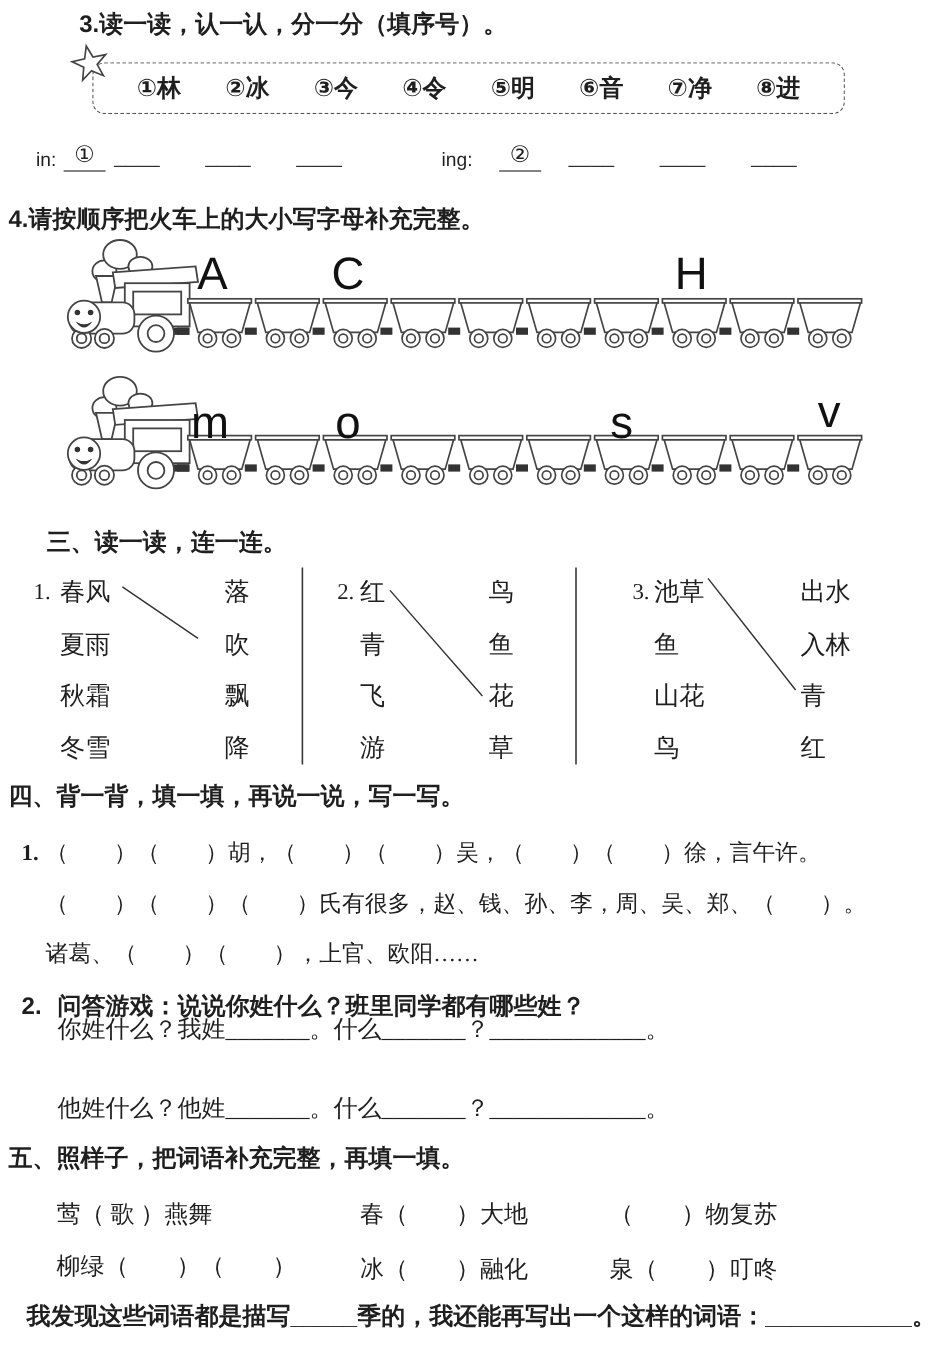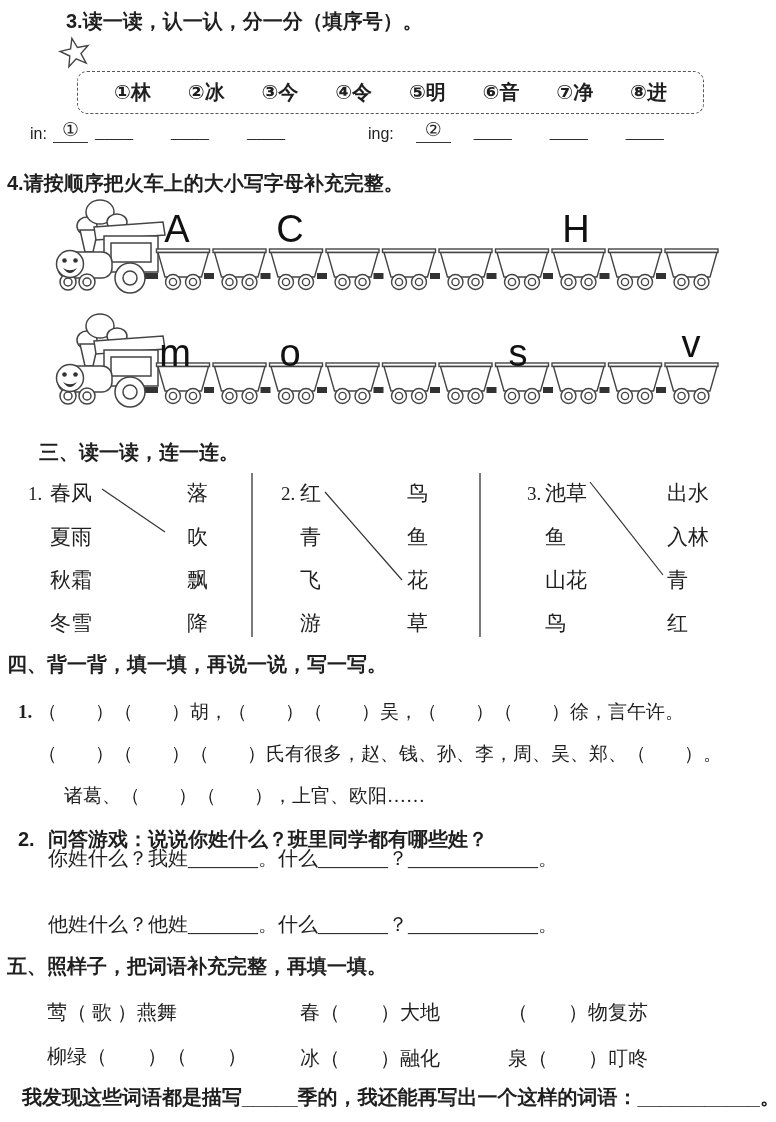--- a/index.html
+++ b/index.html
@@ -7,21 +7,21 @@
        font-family:"Liberation Serif","DejaVu Serif",serif;color:#1f1f1f;overflow:hidden;}
   .abs{position:absolute;}
   .heading{font-family:"Liberation Sans","DejaVu Sans",sans-serif;font-weight:bold;
            font-size:20px;line-height:1.15;white-space:pre;}
   .tline{font-size:19px;line-height:1.2;white-space:pre;}
   .tline20{font-size:20px;line-height:1.2;white-space:pre;}
   .bold{font-weight:bold;}
   
   .charbox{left:77px;top:52px;width:627px;height:43px;border:1.6px dashed #555;
            border-radius:10px;display:flex;align-items:center;justify-content:space-between;
-           padding:0 36px;box-sizing:border-box;margin-top:19px;}
+           padding:0 36px;box-sizing:border-box;}
   .charbox .item{font-family:"Liberation Sans","DejaVu Sans",sans-serif;font-weight:bold;
                  font-size:20px;white-space:pre;}
   
   .ansgroup{top:120px;display:flex;align-items:flex-end;white-space:pre;}
   .anslabel{font-family:Liberation Sans, sans-serif;font-size:16px;line-height:1.1;}
   .ansfilled{display:inline-block;border-bottom:1.6px solid #333;padding:0 9px 1px 9px;
              margin-left:6px;font-size:19px;line-height:1.1;}
   .ansblanks{font-size:19px;line-height:1.1;margin-left:7px;white-space:pre;letter-spacing:0;}
   
   .trainwrap{left:30px;width:716px;height:100px;}
@@ -168,21 +168,21 @@
   <span class="mword" style="left:667px;top:56px;">入林</span>
   <span class="mword" style="left:667px;top:99px;">青</span>
   <span class="mword" style="left:667px;top:142px;">红</span>
 </div>
 
 <div class="abs heading" style="left:7px;top:653px;">四、背一背，填一填，再说一说，写一写。</div>
 
 <span class="abs tline bold" style="left:18px;top:701px;">1.</span>
 <div class="abs tline" style="left:38px;top:701px;">（　　）（　　）胡，（　　）（　　）吴，（　　）（　　）徐，言午许。</div>
 <div class="abs tline" style="left:38px;top:743px;">（　　）（　　）（　　）氏有很多，赵、钱、孙、李，周、吴、郑、（　　）。</div>
-<div class="abs tline" style="left:38px;top:785px;margin-left:26px;">诸葛、（　　）（　　），上官、欧阳……</div>
+<div class="abs tline" style="left:38px;top:785px;">诸葛、（　　）（　　），上官、欧阳……</div>
 
 <span class="abs heading" style="left:18px;top:828px;">2.</span>
 <div class="abs heading" style="left:48px;top:828px;">问答游戏：说说你姓什么？班里同学都有哪些姓？</div>
 <div class="abs tline20" style="left:48px;top:846px;">你姓什么？我姓_______。什么_______？_____________。</div>
 <div class="abs tline20" style="left:48px;top:912px;">他姓什么？他姓_______。什么_______？_____________。</div>
 
 <div class="abs heading" style="left:7px;top:955px;">五、照样子，把词语补充完整，再填一填。</div>
 
 <div class="abs tline20" style="left:47px;top:1000px;">莺（ 歌 ）燕舞</div>
 <div class="abs tline20" style="left:300px;top:1000px;">春（　　）大地</div>

